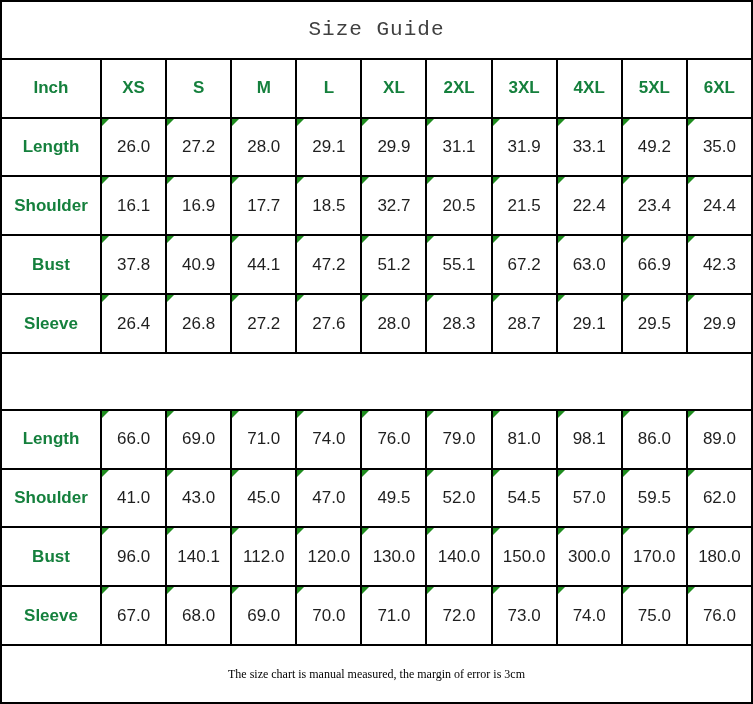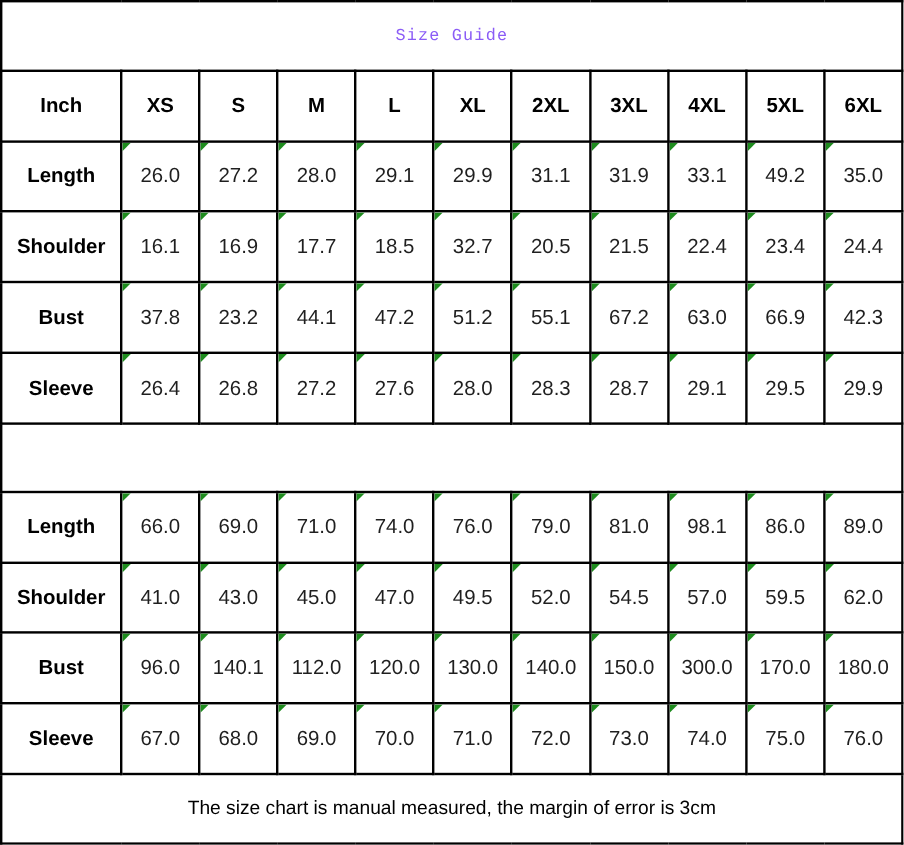--- a/index.html
+++ b/index.html
@@ -24,51 +24,51 @@
     vertical-align:middle;
     padding:0;
     overflow:hidden;
   }
   tr{height:54px;}
   tr.title-row{height:53px;}
   tr.gap-row{height:52px;}
   tr.footer-row{height:53px;}
   td.title-cell{
     font-family:"Liberation Mono","DejaVu Sans Mono",monospace;
-    font-size:14px;
+    font-size:21px;
     font-weight:400;
-    color:#8b5cf6;
+    color:#404040;
     letter-spacing:1px;
   }
   th{
     font-family:"Liberation Sans","DejaVu Sans",sans-serif;
     font-size:17px;
     font-weight:bold;
-    color:#000000;
+    color:#15803d;
   }
   td.value-cell{
     position:relative;
     font-family:"Liberation Sans","DejaVu Sans",sans-serif;
     font-size:17px;
     font-weight:400;
     color:var(--text);
   }
   .tri{
     position:absolute;
     top:0;
     left:0;
     width:0;
     height:0;
     border-top:7px solid var(--flag);
     border-right:7px solid transparent;
   }
   td.gap-cell{background:var(--bg);}
   td.footer-cell{
-    font-family:Liberation Sans, sans-serif;
-    font-size:16px;
+    font-family:Liberation Serif, serif;
+    font-size:12px;
     color:#000000;
   }
 </style>
 </head>
 <body>
 
 <table class="size-guide">
   <colgroup>
     <col style="width:100px">
     <col>
@@ -123,21 +123,21 @@
         <td class="value-cell"><span class="tri"></span><span>32.7</span></td>
         <td class="value-cell"><span class="tri"></span><span>20.5</span></td>
         <td class="value-cell"><span class="tri"></span><span>21.5</span></td>
         <td class="value-cell"><span class="tri"></span><span>22.4</span></td>
         <td class="value-cell"><span class="tri"></span><span>23.4</span></td>
         <td class="value-cell"><span class="tri"></span><span>24.4</span></td>
       </tr>
       <tr>
         <th>Bust</th>
         <td class="value-cell"><span class="tri"></span><span>37.8</span></td>
-        <td class="value-cell"><span class="tri"></span><span>23.2</span></td>
+        <td class="value-cell"><span class="tri"></span><span>40.9</span></td>
         <td class="value-cell"><span class="tri"></span><span>44.1</span></td>
         <td class="value-cell"><span class="tri"></span><span>47.2</span></td>
         <td class="value-cell"><span class="tri"></span><span>51.2</span></td>
         <td class="value-cell"><span class="tri"></span><span>55.1</span></td>
         <td class="value-cell"><span class="tri"></span><span>67.2</span></td>
         <td class="value-cell"><span class="tri"></span><span>63.0</span></td>
         <td class="value-cell"><span class="tri"></span><span>66.9</span></td>
         <td class="value-cell"><span class="tri"></span><span>42.3</span></td>
       </tr>
       <tr>

